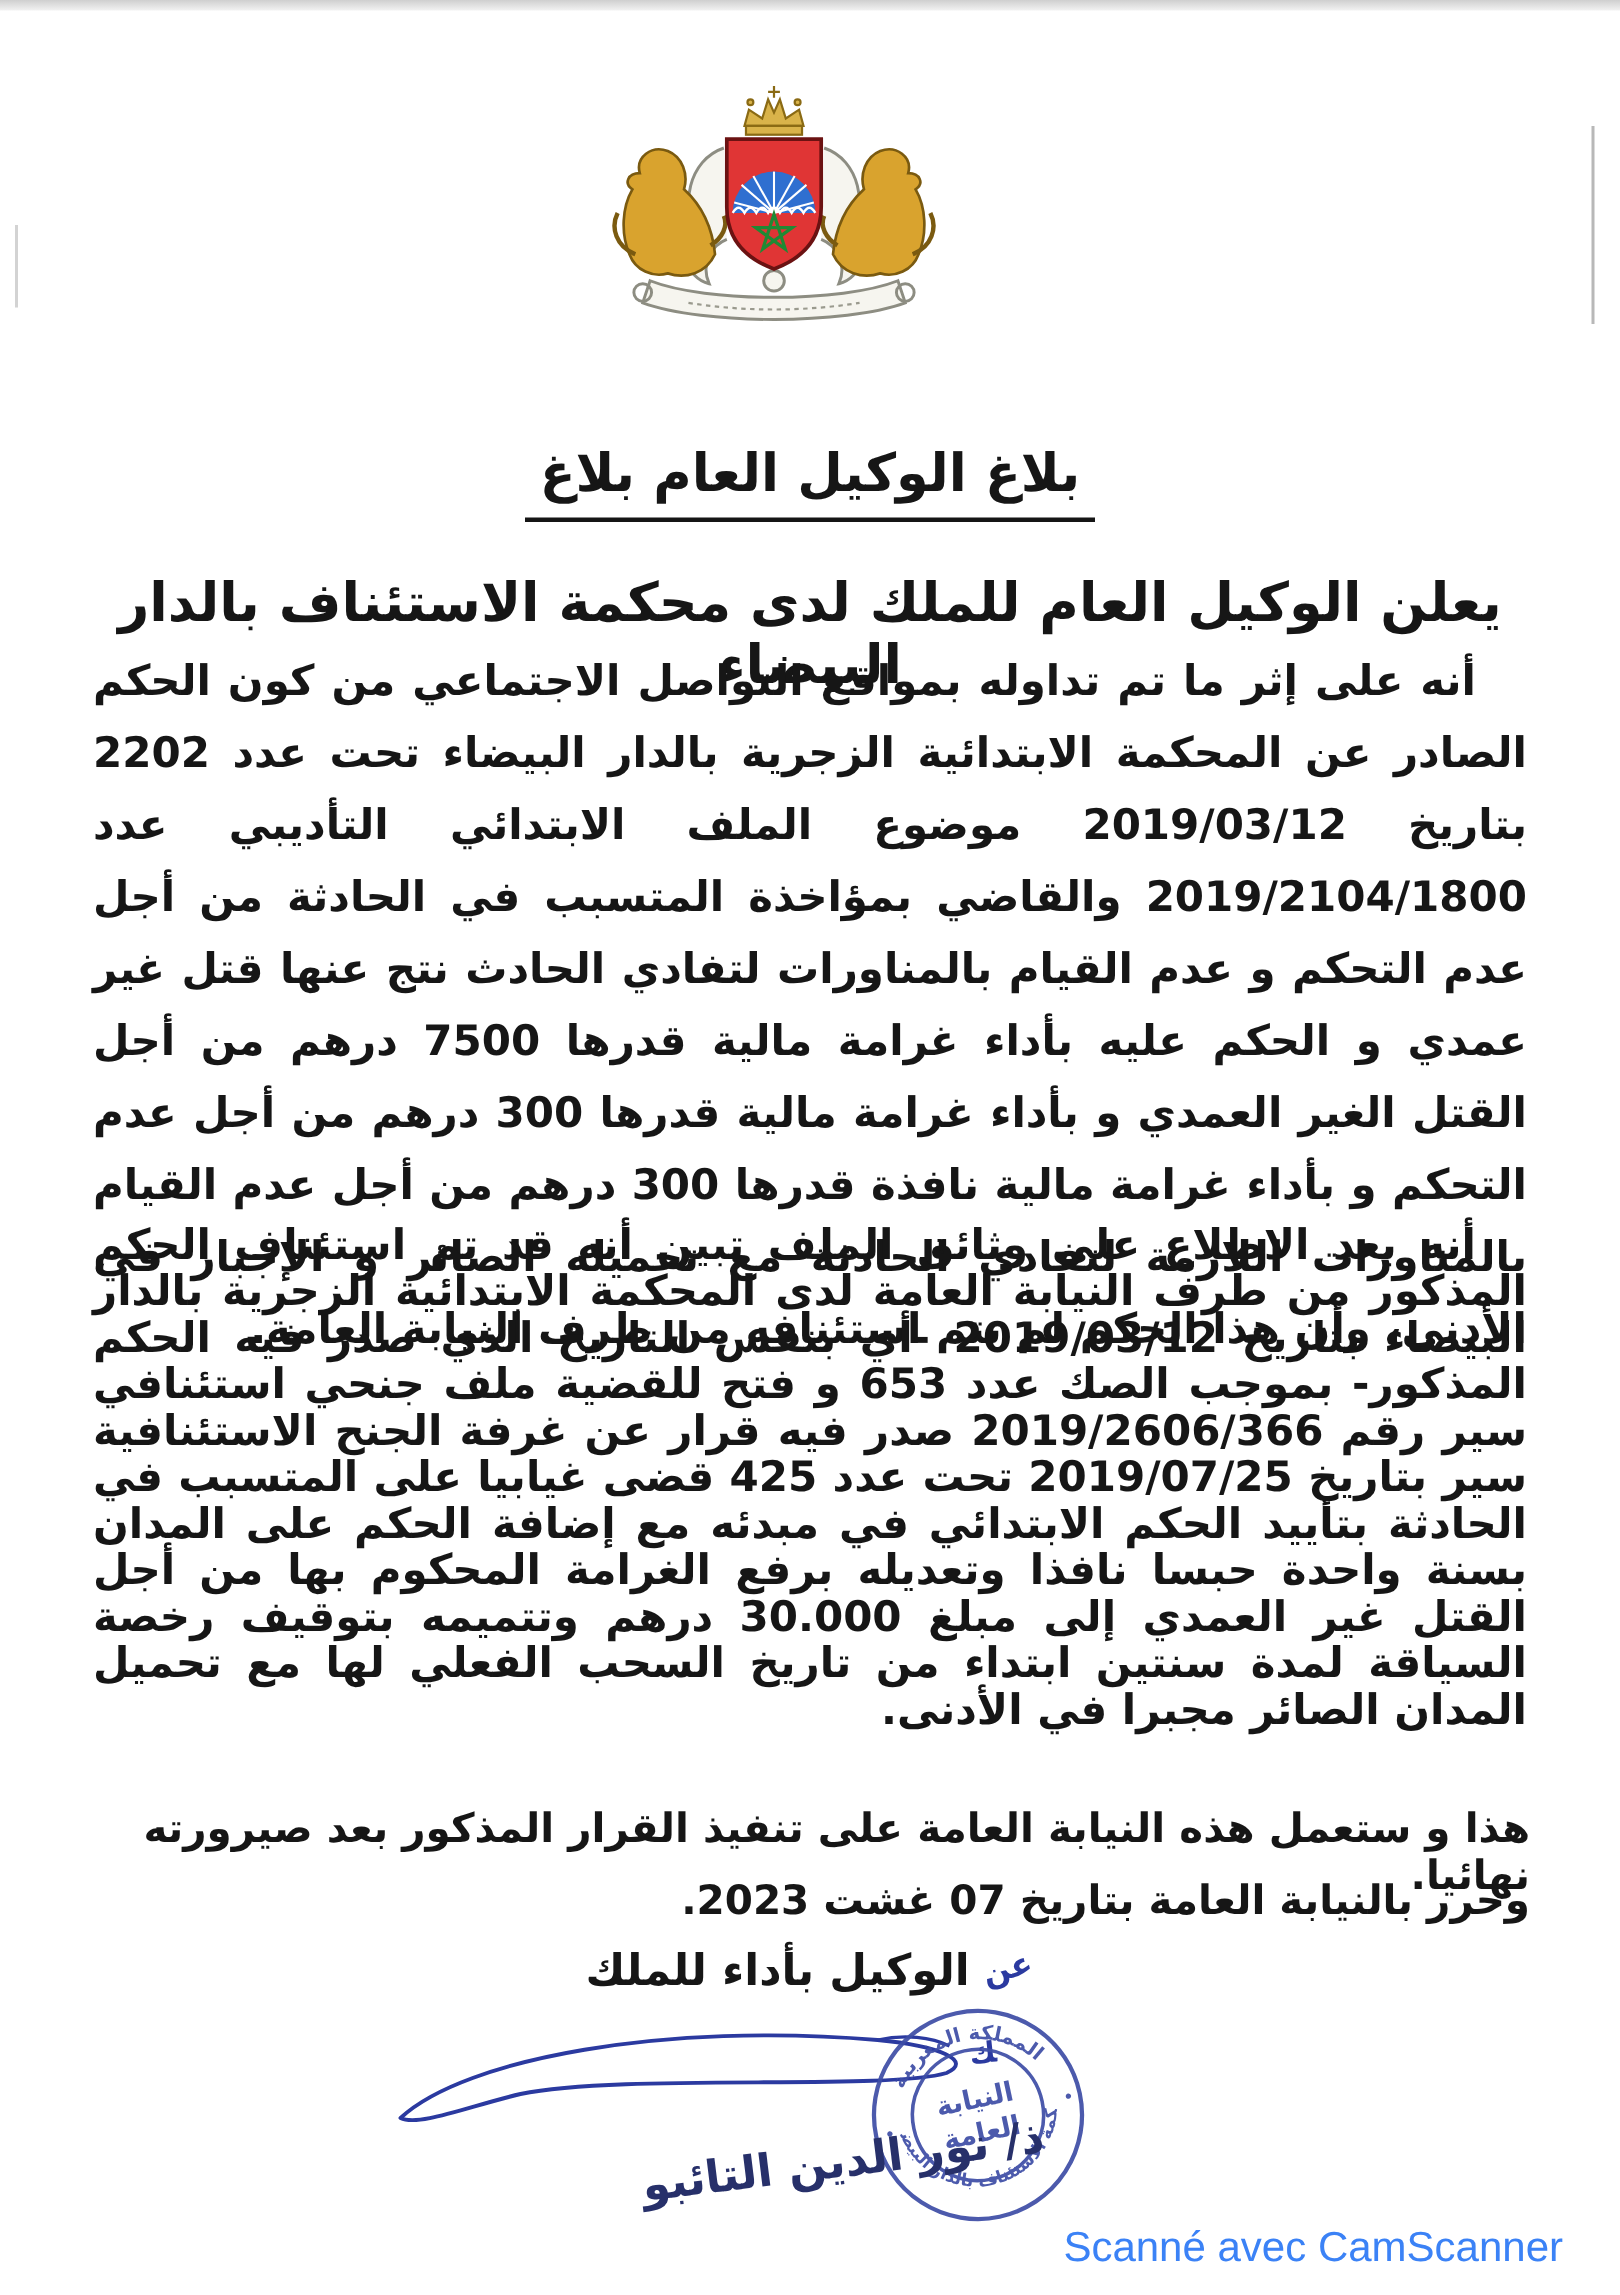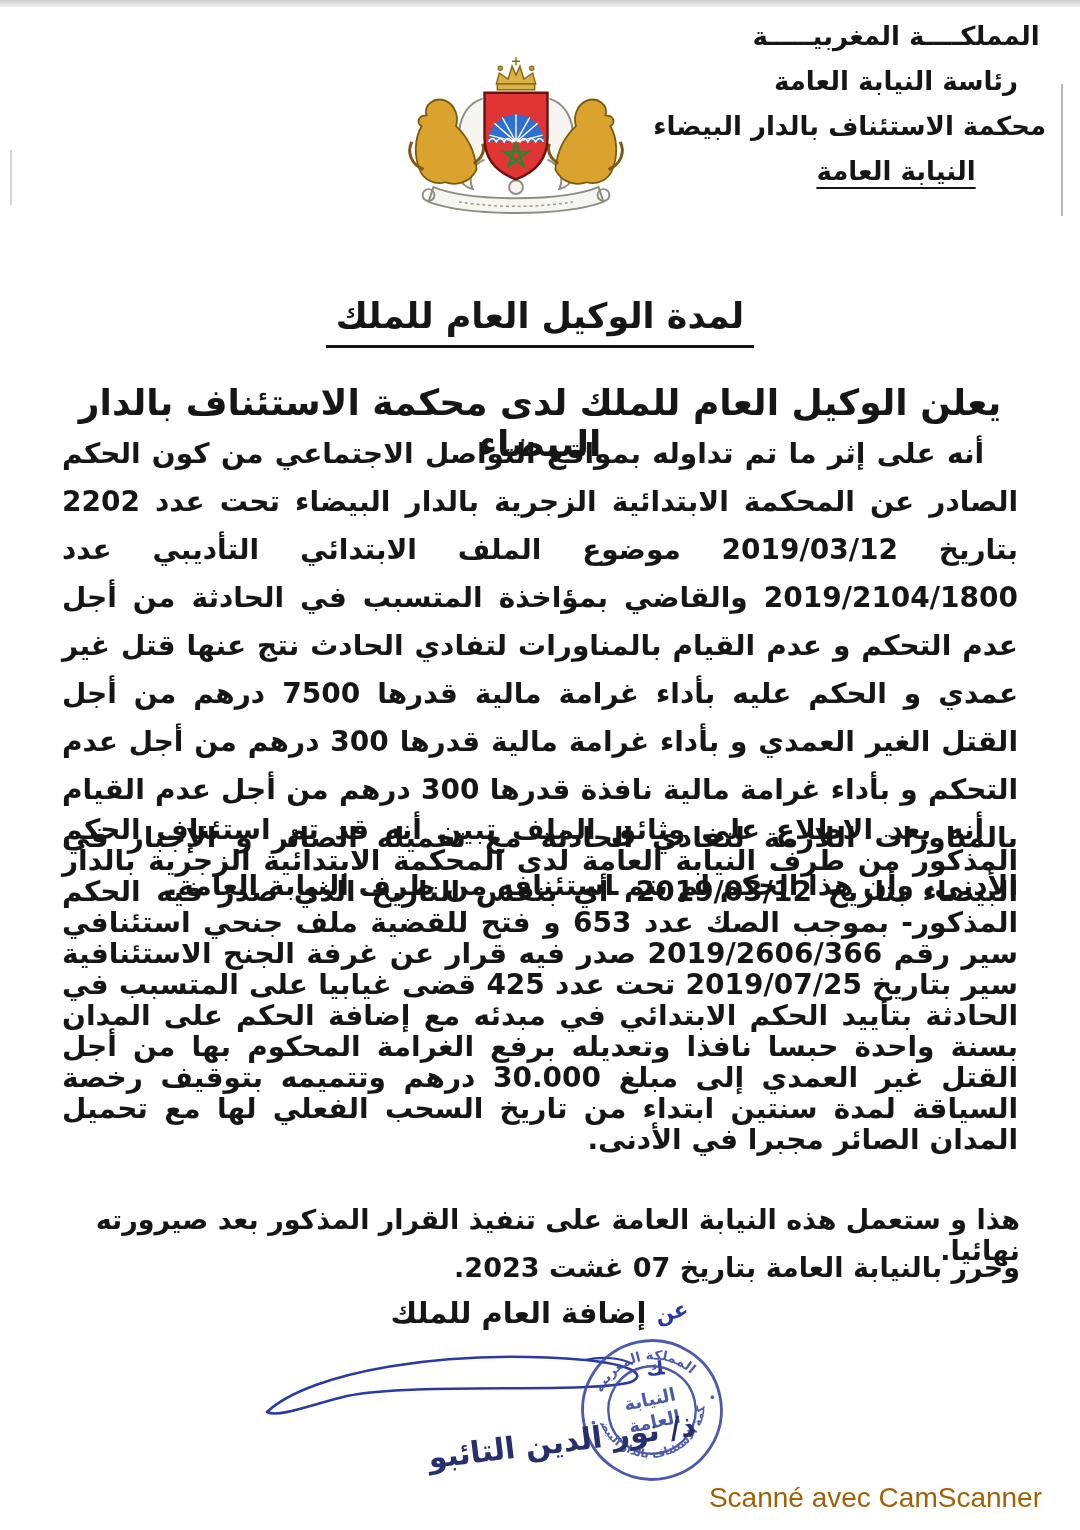--- a/index.html
+++ b/index.html
@@ -79,38 +79,32 @@
   .signer-name{
     position:absolute;left:392px;top:1424px;width:340px;
     direction:rtl;text-align:center;
     font-size:30px;font-weight:bold;color:#27306a;
     transform:rotate(-7deg);
   }
 
   .scanner-credit{
     position:absolute;top:1482px;right:38px;
     font-family:"Liberation Sans",sans-serif;
-    font-size:28px;color:#a16207;
+    font-size:28px;color:#3b82f6;
   }
 </style>
 </head>
 <body>
 
 <div class="page">
 
   <div class="scan-top-strip"></div>
   <div class="scan-right-line"></div>
   <div class="scan-left-line"></div>
 
-  <div class="header-block">
-    <div class="header-line">المملكــــة المغربيـــــة</div>
-    <div class="header-line">رئاسة النيابة العامة</div>
-    <div class="header-line">محكمة الاستئناف بالدار البيضاء</div>
-    <div class="header-line underlined">النيابة العامة</div>
-  </div>
 
   <svg class="emblem" viewBox="0 0 240 172">
 
     <path d="M86,46 C62,54 56,86 68,106 C56,114 60,134 76,138 C70,124 78,112 88,108" fill="#f6f5ef" stroke="#8d8d82" stroke-width="2"></path>
     <path d="M154,46 C178,54 184,86 172,106 C184,114 180,134 164,138 C170,124 162,112 152,108" fill="#f6f5ef" stroke="#8d8d82" stroke-width="2"></path>
 
     <path d="M36,136 C74,151 166,151 204,136 L209,151 C168,166 72,166 31,151 Z" fill="#f6f5ef" stroke="#8d8d82" stroke-width="2"></path>
     <circle cx="31" cy="144" r="6" fill="none" stroke="#8d8d82" stroke-width="2"></circle>
     <circle cx="209" cy="144" r="6" fill="none" stroke="#8d8d82" stroke-width="2"></circle>
     <path d="M62,151 C100,157 140,157 178,151" fill="none" stroke="#9a9a8e" stroke-width="1.5" stroke-dasharray="3 3"></path>
@@ -140,33 +134,33 @@
       <path d="M120,90 L120,62"></path>
         <path d="M120,90 L134,65"></path>
         <path d="M120,90 L142,71"></path>
       <path d="M120,90 L147,83"></path>
     </g>
     <path d="M92,90 q4,-7 8,0 q4,-7 8,0 q4,-7 8,0 q4,-7 8,0 q4,-7 8,0 q4,-7 8,0 q4,-7 8,0" fill="none" stroke="#ffffff" stroke-width="1.6"></path>
     <path d="M120,91 L127.6,114.5 L107.6,100 L132.4,100 L112.4,114.5 Z" fill="none" stroke="#1f8a34" stroke-width="2.2"></path>
   </svg>
 
   <div class="doc-title">
-    <span>لمدة الوكيل العام للملك</span>
+    <span>بلاغ الوكيل العام بلاغ</span>
   </div>
 
   <div class="intro-line">يعلن الوكيل العام للملك لدى محكمة الاستئناف بالدار البيضاء</div>
 
   <div class="body-para para-1">أنه على إثر ما تم تداوله بمواقع التواصل الاجتماعي من كون الحكم الصادر عن المحكمة الابتدائية الزجرية بالدار البيضاء تحت عدد 2202 بتاريخ 2019/03/12 موضوع الملف الابتدائي التأديبي عدد 2019/2104/1800 والقاضي بمؤاخذة المتسبب في الحادثة من أجل عدم التحكم و عدم القيام بالمناورات لتفادي الحادث نتج عنها قتل غير عمدي و الحكم عليه بأداء غرامة مالية قدرها 7500 درهم من أجل القتل الغير العمدي و بأداء غرامة مالية قدرها 300 درهم من أجل عدم التحكم و بأداء غرامة مالية نافذة قدرها 300 درهم من أجل عدم القيام بالمناورات اللازمة لتفادي الحادثة مع تحميله الصائر و الإجبار في الأدنى، وأن هذا الحكم لم يتم  استئنافه من طرف النيابة العامة.</div>
   <div class="body-para para-2">أنه بعد الاطلاع على وثائق الملف تبين أنه قد تم استئناف الحكم المذكور من طرف النيابة العامة لدى المحكمة الابتدائية الزجرية بالدار البيضاء بتاريخ 2019/03/12 -أي بنفس التاريخ الذي صدر فيه الحكم المذكور- بموجب الصك عدد 653 و فتح للقضية ملف جنحي استئنافي سير رقم 2019/2606/366  صدر فيه قرار عن غرفة الجنح الاستئنافية سير بتاريخ 2019/07/25 تحت عدد 425 قضى غيابيا على المتسبب في الحادثة بتأييد الحكم الابتدائي في مبدئه مع إضافة الحكم على المدان بسنة واحدة حبسا نافذا وتعديله برفع الغرامة المحكوم بها من أجل القتل غير العمدي إلى مبلغ 30.000 درهم وتتميمه بتوقيف رخصة السياقة لمدة سنتين ابتداء من تاريخ السحب الفعلي لها مع تحميل المدان الصائر مجبرا في الأدنى.</div>
 
   <div class="closing-line">هذا و ستعمل هذه النيابة العامة على تنفيذ القرار المذكور بعد صيرورته نهائيا.</div>
   <div class="issued-line">وحرر بالنيابة العامة بتاريخ 07 غشت 2023.</div>
 
   <div class="sig-capacity">
-    <span class="behalf-mark">عن</span><span>إضافة العام للملك</span>
+    <span class="behalf-mark">عن</span><span>الوكيل بأداء للملك</span>
   </div>
 
   <svg class="signature-svg" viewBox="0 0 410 112">
     <path d="M12,78 C55,38 190,14 330,26 C372,30 394,40 376,48 C335,60 160,48 92,62 C58,70 24,84 12,78" fill="none" stroke="#2b3aa0" stroke-width="2.6" stroke-linecap="round"></path>
     <path d="M330,26 C348,22 366,24 378,30" fill="none" stroke="#2b3aa0" stroke-width="2.2"></path>
     <text x="392" y="42" font-size="19" font-weight="bold" fill="#2b3aa0" text-anchor="end" direction="rtl" transform="rotate(-6 392 42)">النائب الأول للوكيل العام للملك</text>
   </svg>
 
   <div class="stamp-wrap">
     <svg viewBox="0 0 160 160" width="152" height="152">

